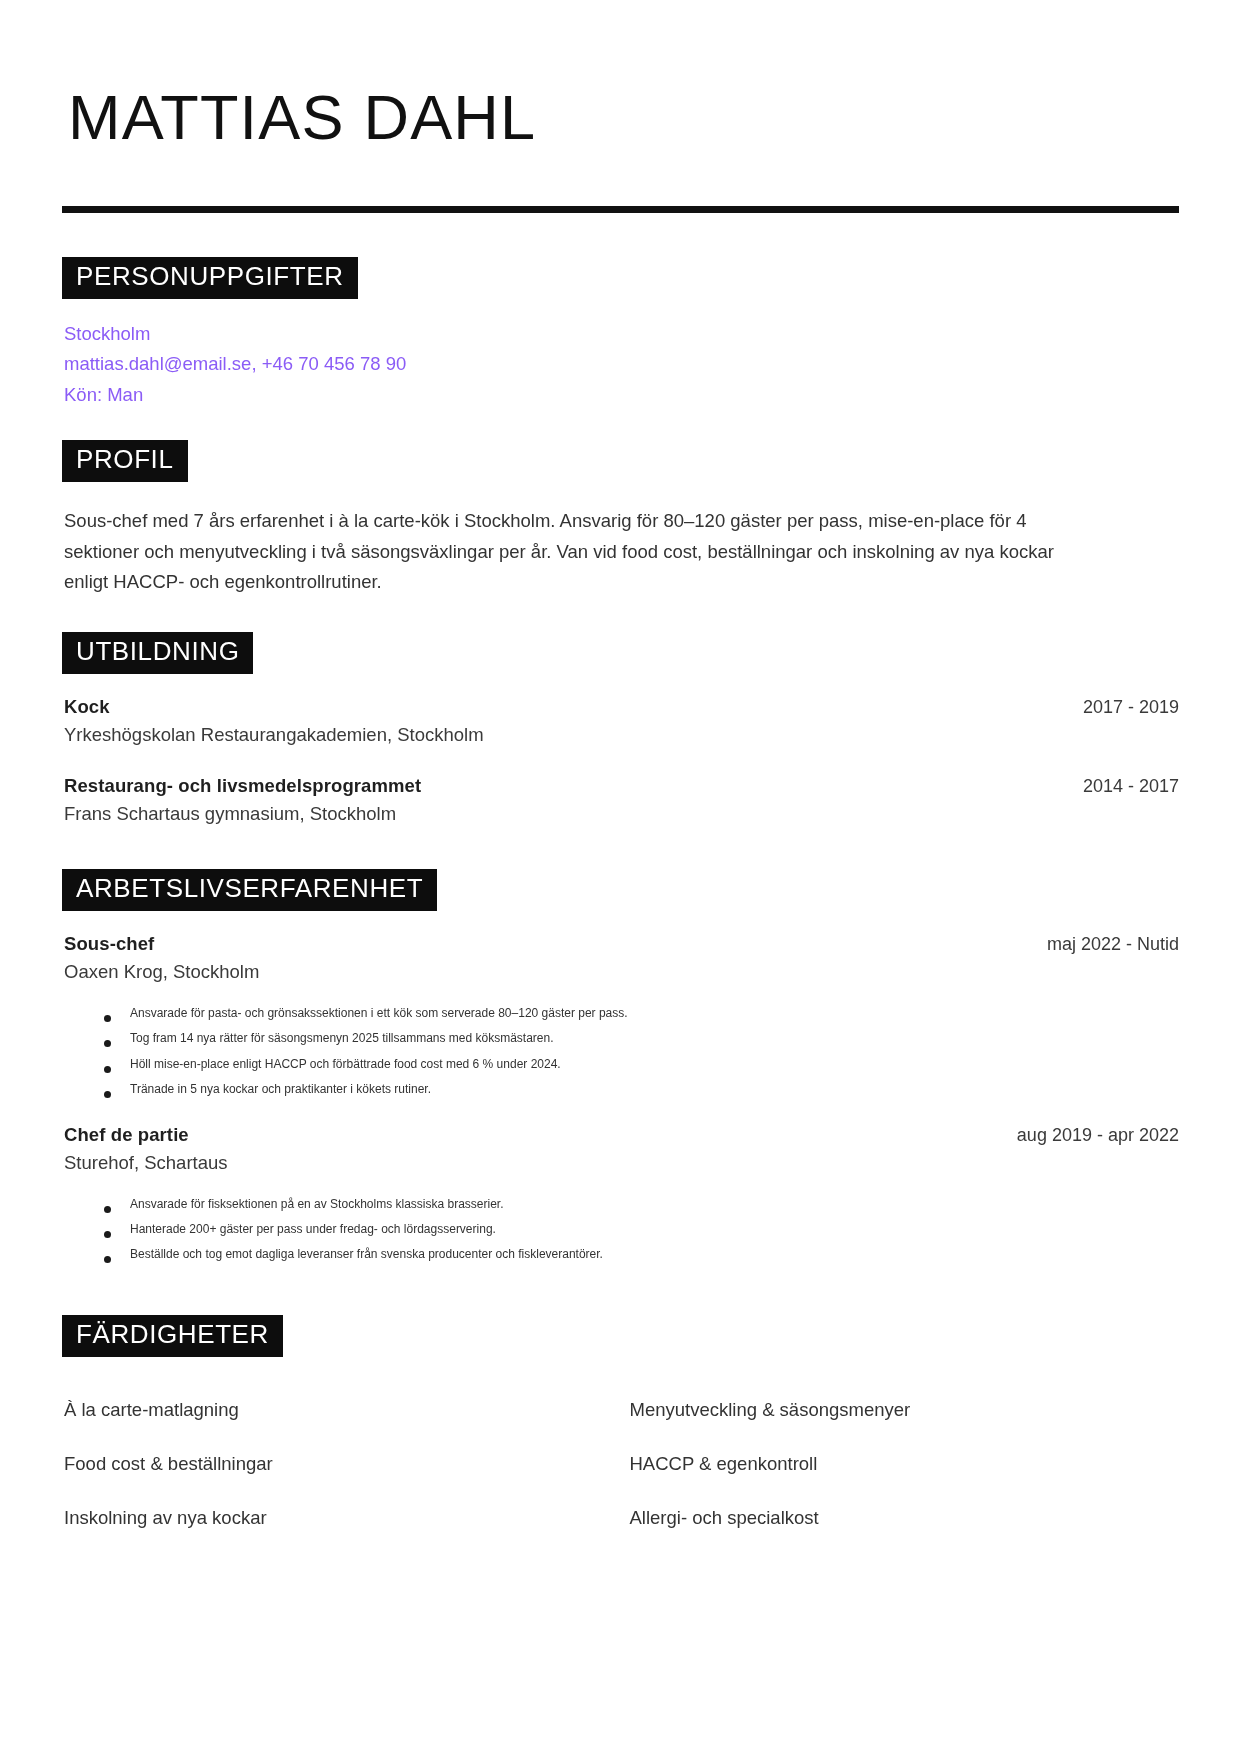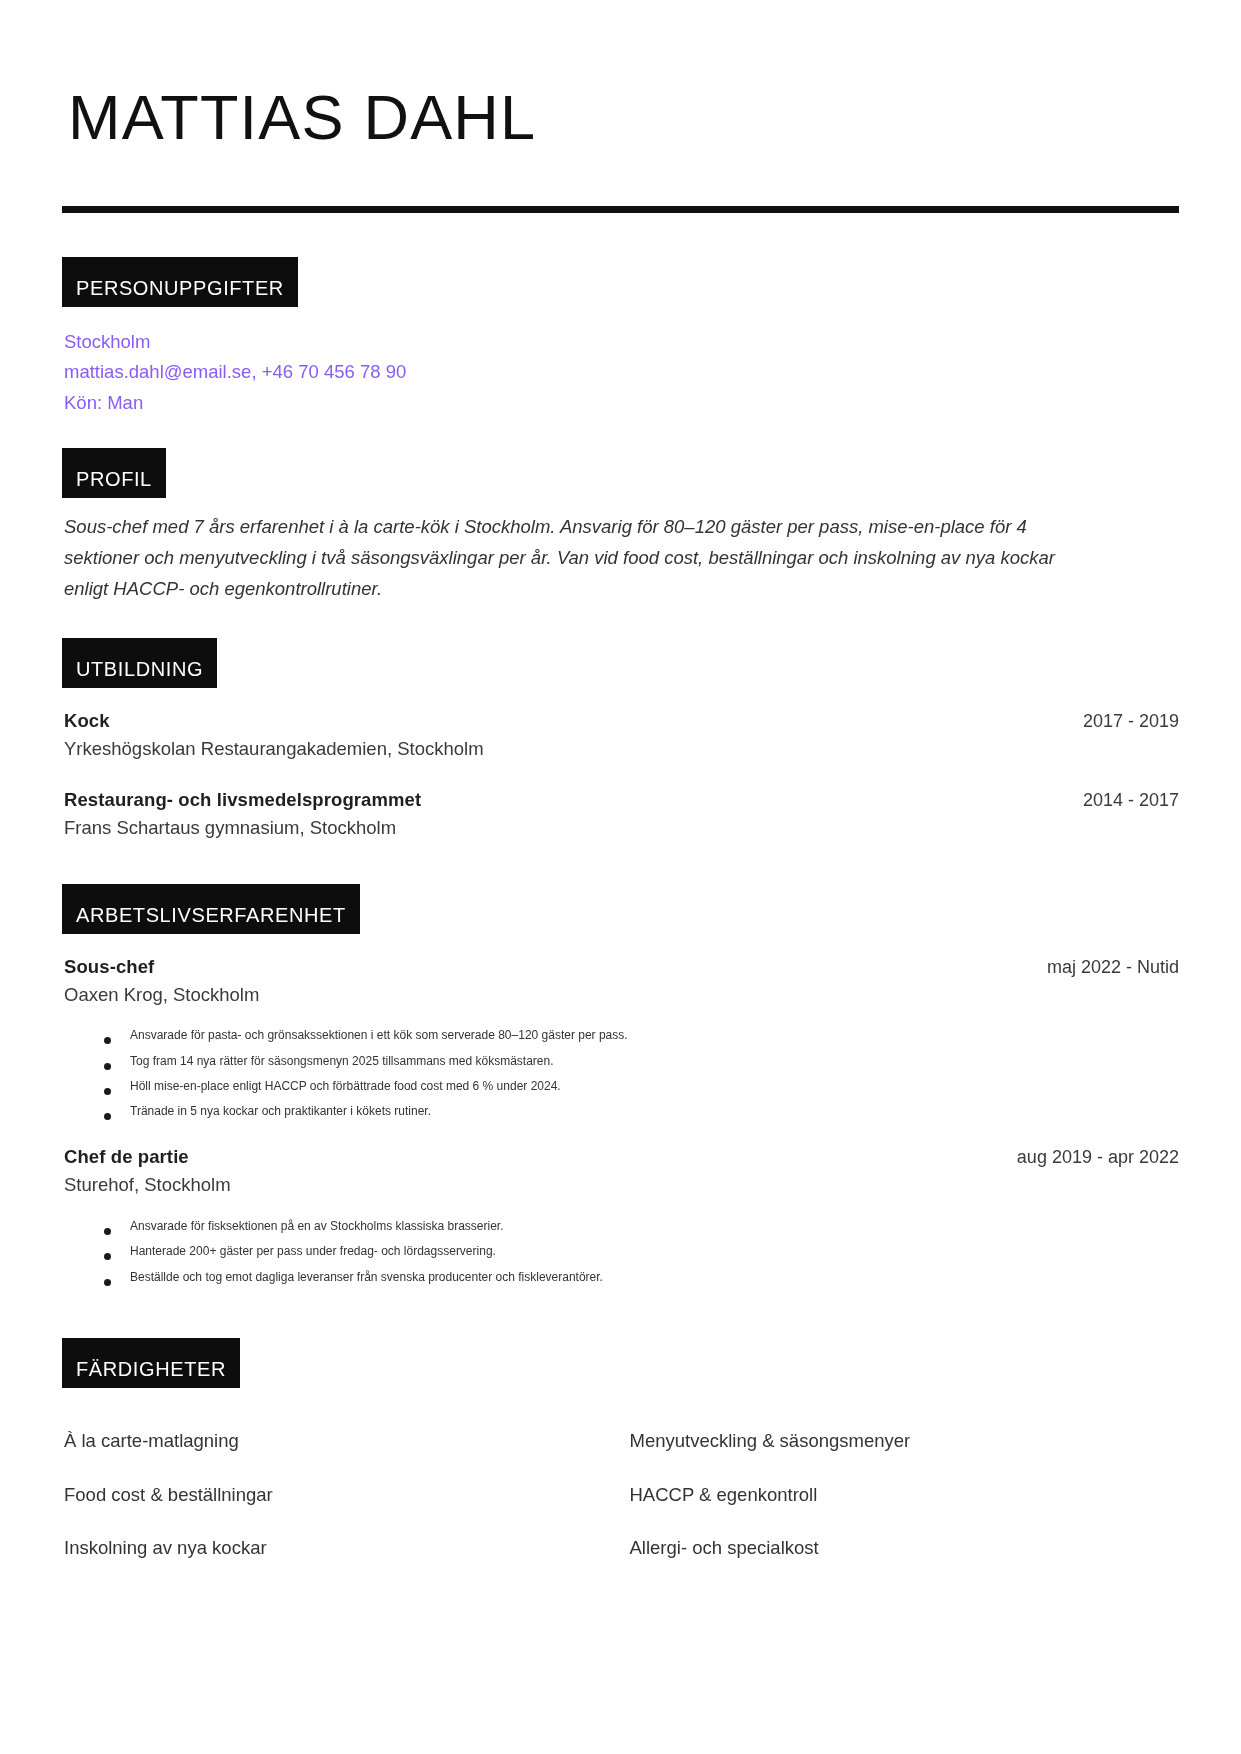--- a/index.html
+++ b/index.html
@@ -35,43 +35,42 @@
     background: #111111;
     margin-top: 56px;
     margin-bottom: 44px;
   }
 
   
   .sec-head {
     display: inline-block;
     background: #0d0d0d;
     color: #ffffff;
-    font-size: 20px;
+    font-size: 26px;
     font-weight: 400;
     letter-spacing: 0.6px;
-    padding: 20px 14px 7px 14px;
+    padding: 5px 14px 7px 14px;
     line-height: 1.15;
     text-align: right;
   }
 
   .section { margin-bottom: 6px; }
 
   .contact-block {
     margin-top: 20px;
     margin-bottom: 30px;
     padding-left: 2px;
   }
   .contact-line { font-size: 18.5px; line-height: 1.64; color: #8b5cf6; }
 
   .profile-block {
-    margin-top: 14px;
+    margin-top: 24px;
     margin-bottom: 34px;
     padding-left: 2px;
     max-width: 1000px;
-    font-style: italic;
   }
   .profile-text {
     font-size: 18.5px;
     line-height: 1.66;
     color: #333333;
     text-align: left;
   }
 
   
   .entries { margin-top: 22px; padding-left: 2px; }
@@ -217,21 +216,21 @@
           <li>Höll mise-en-place enligt HACCP och förbättrade food cost med 6 % under 2024.</li>
           <li>Tränade in 5 nya kockar och praktikanter i kökets rutiner.</li>
         </ul>
       </div>
 
       <div class="entry">
         <div class="entry-top">
           <span class="entry-title">Chef de partie</span>
           <span class="entry-date">aug 2019 - apr 2022</span>
         </div>
-        <div class="entry-sub">Sturehof, Stockholm</div>
+        <div class="entry-sub">Sturehof, Schartaus</div>
         <ul class="bullets">
           <li>Ansvarade för fisksektionen på en av Stockholms klassiska brasserier.</li>
           <li>Hanterade 200+ gäster per pass under fredag- och lördagsservering.</li>
           <li>Beställde och tog emot dagliga leveranser från svenska producenter och fiskleverantörer.</li>
         </ul>
       </div>
 
     </div>
   </div>
 

